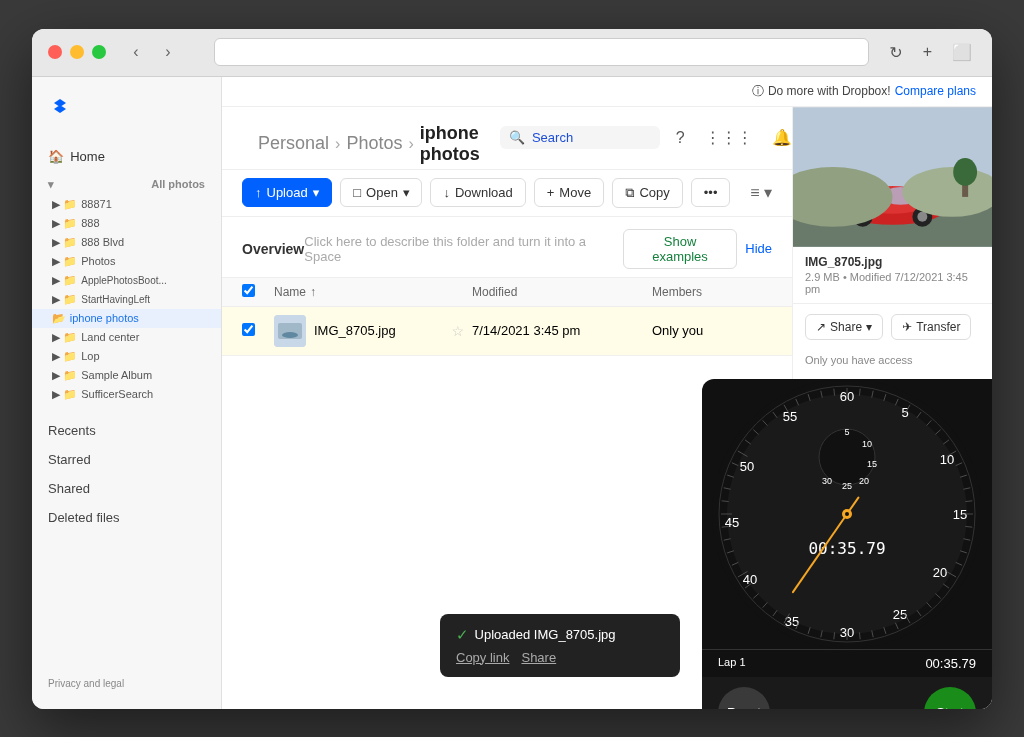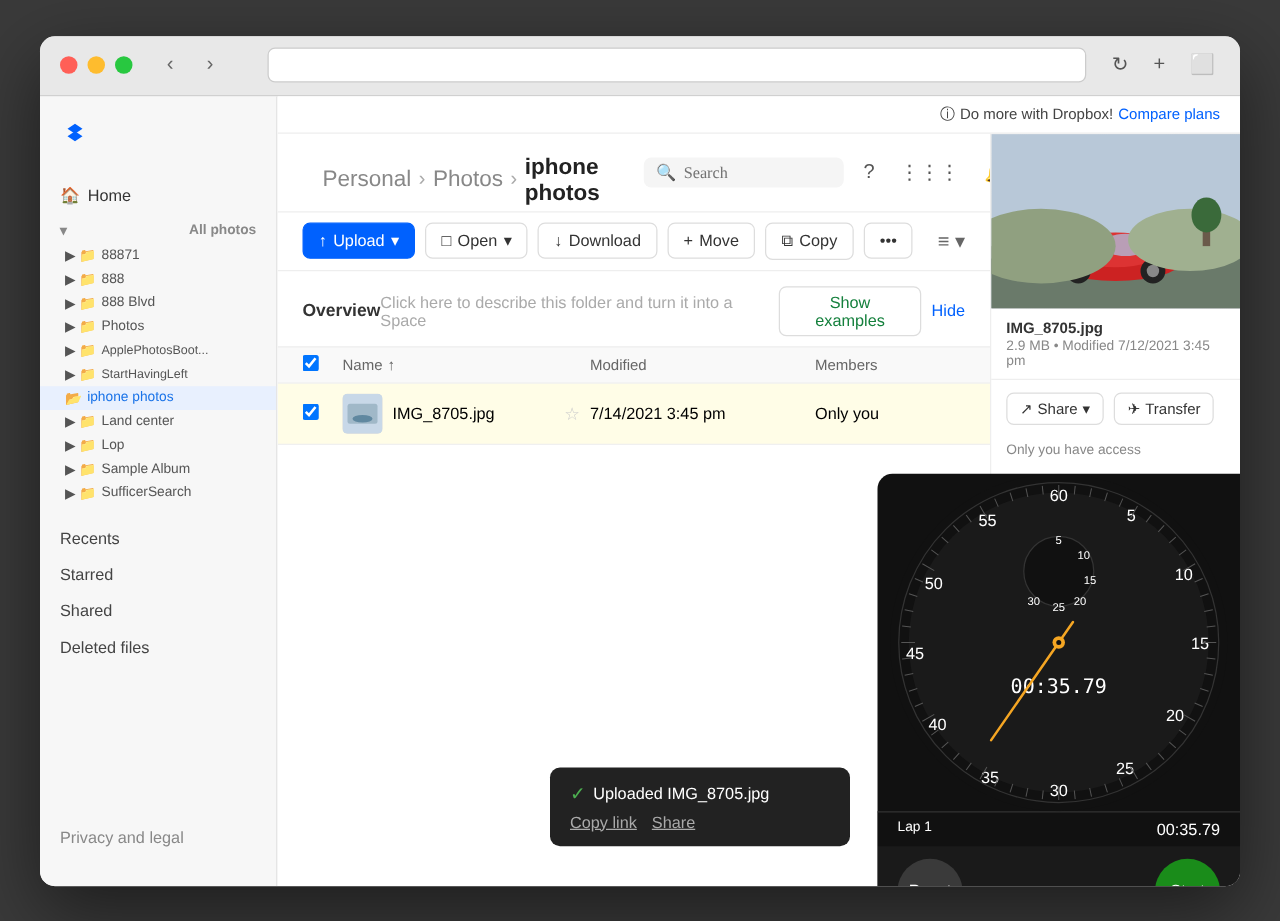--- a/index.html
+++ b/index.html
@@ -129,44 +129,43 @@
     }
     .sidebar-tree-item.highlighted { background: #e8f0fe; color: #1a73e8; }
     .sidebar-nav-item {
       padding: 7px 16px;
       font-size: 13px;
       color: #444;
       cursor: pointer;
     }
     .sidebar-footer {
       padding: 12px 16px;
-      font-size: 13px;
+      font-size: 10px;
       color: #888;
       position: absolute;
-      bottom: 20px;
+      bottom: 8px;
       left: 0;
       width: 190px;
     }
     
     .content {
       flex: 1;
       display: flex;
       flex-direction: column;
       overflow: hidden;
       background: white;
     }
     .top-bar {
       background: white;
       border-bottom: 1px solid #eee;
       padding: 4px 16px;
       display: flex;
       align-items: center;
       justify-content: space-between;
       flex-shrink: 0;
-      gap: 15px;
     }
     .top-bar-right {
       display: flex;
       align-items: center;
       gap: 12px;
     }
     .search-bar {
       display: flex;
       align-items: center;
       background: #f5f5f5;
@@ -530,21 +529,21 @@
             <div class="breadcrumb">
               <span class="breadcrumb-part">Personal</span>
               <span class="breadcrumb-sep">›</span>
               <span class="breadcrumb-part">Photos</span>
               <span class="breadcrumb-sep">›</span>
               <span class="breadcrumb-current">iphone photos</span>
             </div>
             <div class="top-bar-right">
               <div class="search-bar">
                 <span>🔍</span>
-                <span style="font-size:13px;color:#737373;font-family:Liberation Serif, serif;">Search</span>
+                <span style="font-size:13px;color:#1d4ed8;">Search</span>
               </div>
               <button class="icon-btn">?</button>
               <button class="icon-btn">⋮⋮⋮</button>
               <button class="icon-btn">🔔</button>
 
             </div>
           </div>
 
           <div class="toolbar">
             <button class="btn btn-primary">

